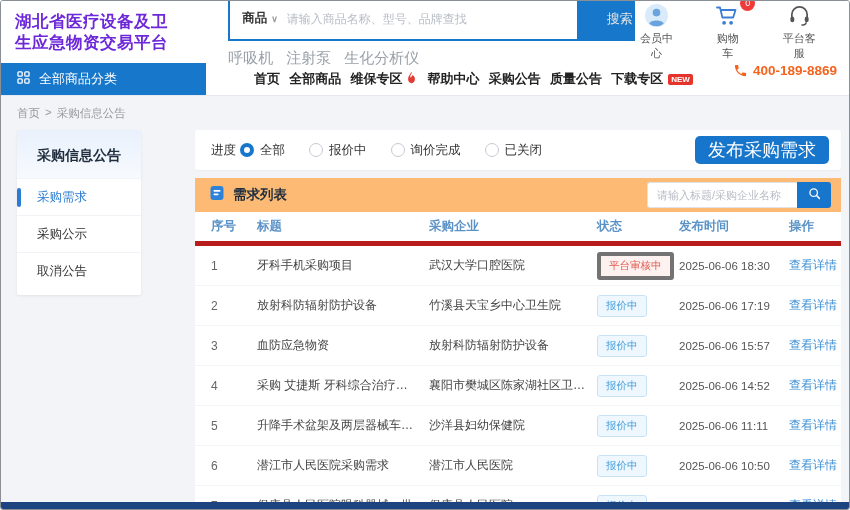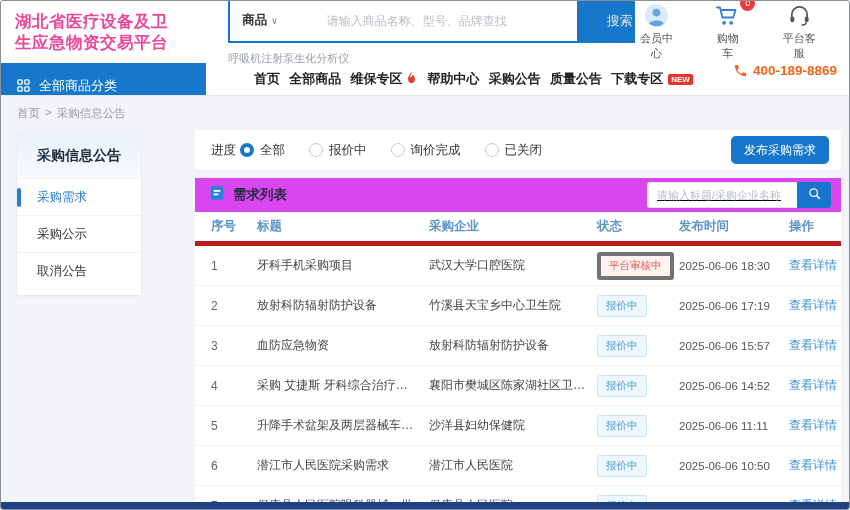--- a/index.html
+++ b/index.html
@@ -2,39 +2,39 @@
 <html><head>
 <meta charset="utf-8">
 <style>
   * { box-sizing: border-box; margin: 0; padding: 0; }
   body { margin:0; background:#fff; font-family:"Liberation Sans", sans-serif; }
   .screen { position:relative; width:850px; height:510px; overflow:hidden; background:#f2f4f7;
             border:1px solid #8a8f96; border-radius:3px; }
 
   
   header { height:62px; background:#fff; display:flex; align-items:center; padding:0 14px; }
-  .logo { color:#ec4899; font-weight:bold; font-size:16.5px; line-height:1.3; letter-spacing:.5px; width:198px; }
+  .logo { color:#6d28d9; font-weight:bold; font-size:16.5px; line-height:1.3; letter-spacing:.5px; width:198px; }
   .search-wrap { margin-left:16px; width:408px; }
   .search-bar { display:flex; align-items:center; border:2px solid #1677cb; height:44px; background:#fff; }
   .cat { font-size:12.5px; color:#333; font-weight:bold; padding:0 9px 0 12px; display:flex; align-items:center; gap:4px; cursor:pointer; white-space:nowrap; }
   .caret { color:#999; font-size:9px; }
-  .search-bar input { border:none; outline:none; flex:1; min-width:0; font-size:12px; color:#333;margin-left:40px; }
+  .search-bar input { border:none; outline:none; flex:1; min-width:0; font-size:12px; color:#333; }
   .search-bar input::placeholder { color:#b7bcc4; }
   .search-btn { width:56px; height:100%; background:#1677cb; color:#e5e5e5; border:none; font-size:13px; cursor:pointer;text-align:right; }
-  .hot-words { margin-top:8px; font-size:11px; color:#9aa0a8; display:flex; }
+  .hot-words { margin-top:8px; font-size:15px; color:#9aa0a8; display:flex; gap:13px; }
   .hot-words span { cursor:pointer; }
   .quick-links { margin-left:auto; display:flex; gap:33px; padding-right:14px; }
   .q-item { text-align:center; font-size:11px; color:#555; cursor:pointer; }
   .q-icon { height:25px; display:flex; justify-content:center; align-items:center; margin-bottom:3px; position:relative; }
   .q-badge { position:absolute; top:-7px; right:-11px; background:#f03b3b; color:#fff; border-radius:8px;
              font-size:9px; min-width:15px; height:15px; line-height:15px; padding:0 2px; }
 
   
   nav { height:33px; background:#fff; display:flex; align-items:stretch; border-bottom:1px solid #e6eaf0; }
-  .all-cat { width:205px; background:#1677cb; color:#fff; display:flex; align-items:flex-end; gap:9px;
+  .all-cat { width:205px; background:#1677cb; color:#fff; display:flex; align-items:center; gap:9px;
              padding-left:16px; font-size:13px; cursor:pointer; }
   .nav-items { flex:1; display:flex; align-items:center; justify-content:space-between; padding:0 40px 0 48px; }
   .nav-item { font-size:13px; color:#222; font-weight:600; cursor:pointer; display:flex; align-items:center; gap:3px; white-space:nowrap; }
   .new-badge { background:#e5342c; color:#fff; font-size:8px; font-weight:bold; padding:1px 3px; border-radius:2px; margin-left:2px; }
   .phone { display:flex; gap:5px; color:#f4641e; font-size:13.5px; font-weight:600; padding-right:12px; white-space:nowrap; }
 
   
   .breadcrumb { padding:10px 16px 9px; font-size:11.5px; color:#999; display:flex; gap:5px; }
   .breadcrumb .bc-home { cursor:pointer; }
 
@@ -50,26 +50,26 @@
   .side-bar { position:absolute; left:0; top:9px; width:4px; height:19px; background:#2b7cd3; border-radius:2px; }
 
   main { flex:1; min-width:0; }
   .filter-card { background:#fff; height:40px; display:flex; align-items:center; padding:0 12px 0 16px;
                  border-radius:2px; box-shadow:0 1px 2px rgba(0,0,0,.04); }
   .f-label { font-size:12.5px; color:#333; margin-right:4px; }
   .radio { display:flex; align-items:center; gap:6px; margin-right:24px; font-size:12.5px; color:#333; cursor:pointer; }
   .dot { width:14px; height:14px; border-radius:50%; border:1px solid #c6cad2; background:#fff; }
   .dot.checked { border:4px solid #1677cb; }
   .publish-btn { margin-left:auto; background:#1776cb; color:#fff; border:none; height:28px; padding:0 13px;
-                 font-size:12px; border-radius:5px; cursor:pointer; white-space:nowrap; }
+                 font-size:18px; border-radius:5px; cursor:pointer; white-space:nowrap; }
 
   .list-card { margin-top:8px; background:#fff; border-radius:2px; }
-  .list-head { height:34px; background:#d946ef; display:flex; align-items:center; padding:0 10px 0 14px; }
+  .list-head { height:34px; background:#fdba74; display:flex; align-items:center; padding:0 10px 0 14px; }
   .list-title { font-size:13.5px; font-weight:bold; color:#1f2d3d; margin-left:8px; }
-  .list-search { margin-left:auto; display:flex; height:26px;text-decoration:underline; }
+  .list-search { margin-left:auto; display:flex; height:26px; }
   .list-search input { width:150px; border:1px solid #dfe3e8; border-right:none; font-size:11px; padding:0 9px;
                        color:#333; border-radius:3px 0 0 3px; outline:none; background:#fff; }
   .list-search input::placeholder { color:#b7bcc4; }
   .ls-btn { width:34px; background:#1776cb; border:none; border-radius:0 3px 3px 0; display:flex;
             align-items:center; justify-content:center; cursor:pointer; }
 
   .t-head, .t-row { display:grid; grid-template-columns:46px 172px 168px 82px 110px 1fr; align-items:center;
                     padding:0 8px 0 16px; }
   .t-head { height:34px; font-size:12.5px; color:#5b93c7; font-weight:600; border-bottom:5px solid #b91c1c; }
   .t-row { height:40px; border-bottom:1px solid #f2f4f6; font-size:12px; color:#333; }

